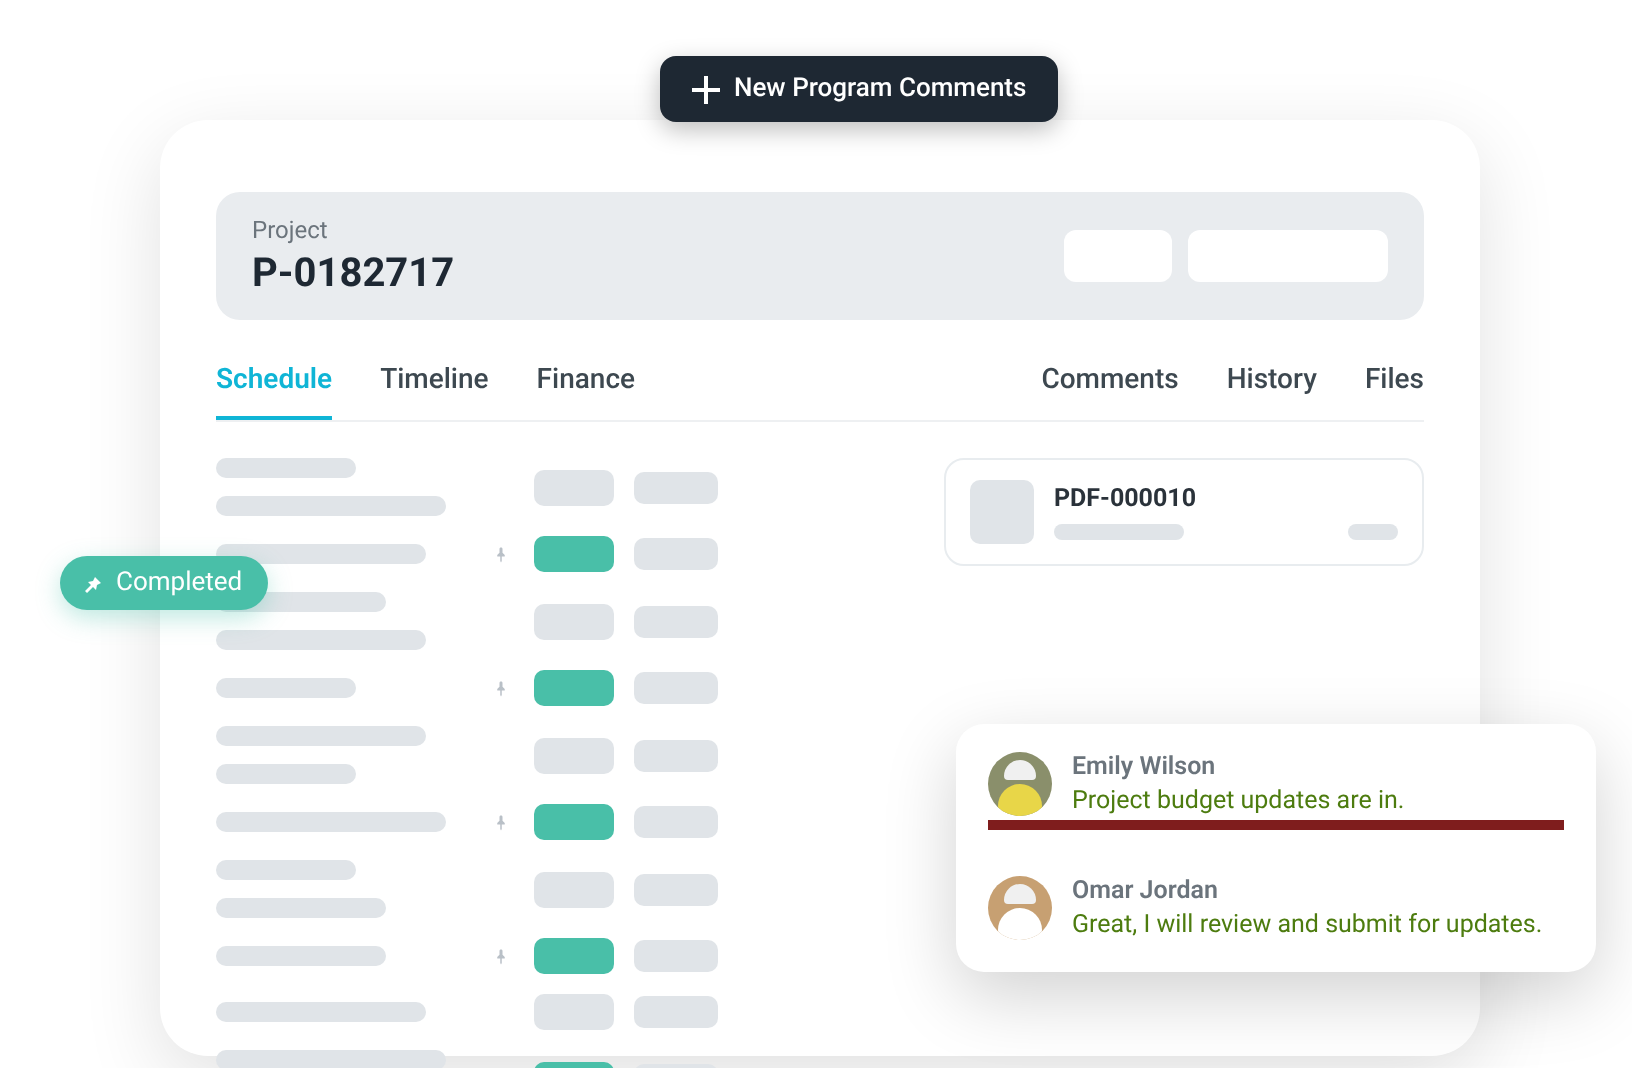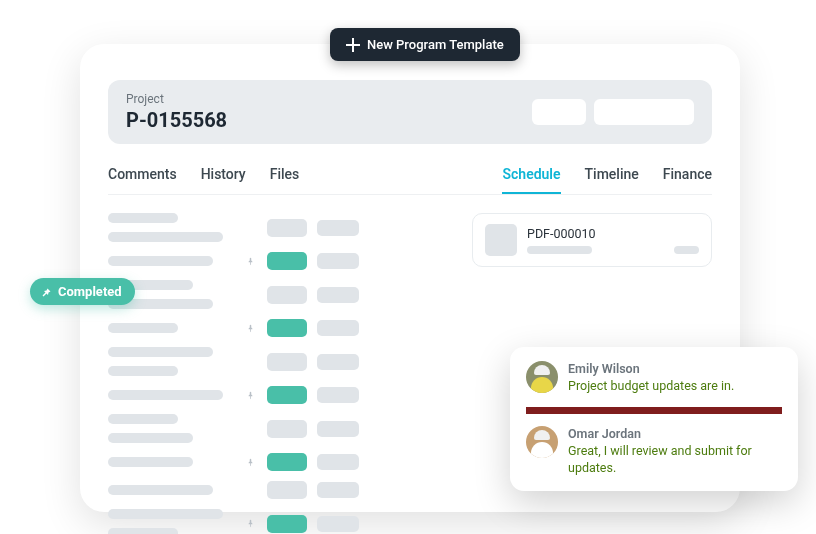--- a/index.html
+++ b/index.html
@@ -1,17 +1,17 @@
 <!DOCTYPE html>
 <html><head>
 <meta charset="utf-8">
 <style>
 *{box-sizing:border-box;margin:0;padding:0;font-family:-apple-system,BlinkMacSystemFont,"Segoe UI",Roboto,Helvetica,Arial,sans-serif}
 body{background:#fff;width:816px;height:534px;position:relative;overflow:hidden}
-.card{position:absolute;left:80px;top:44px;width:660px;height:468px;background:#fff;border-radius:24px;box-shadow:0 12px 40px rgba(0,0,0,.12);padding:20px 28px}
+.card{position:absolute;left:80px;top:60px;width:660px;height:468px;background:#fff;border-radius:24px;box-shadow:0 12px 40px rgba(0,0,0,.12);padding:20px 28px}
 .topbtn{position:absolute;left:330px;top:28px;background:#1e2833;color:#fff;border-radius:8px;padding:9px 16px;display:flex;align-items:center;gap:7px;font-size:13px;font-weight:500;box-shadow:0 4px 12px rgba(0,0,0,.25);z-index:10;cursor:pointer}
 .plus{width:14px;height:14px;position:relative}
 .plus::before,.plus::after{content:"";position:absolute;background:#fff}
 .plus::before{left:6px;top:0;width:2px;height:14px}
 .plus::after{top:6px;left:0;width:14px;height:2px}
 .hdr{background:#e9ecef;border-radius:12px;padding:12px 18px;display:flex;align-items:center;justify-content:space-between;margin-top:16px}
 .hdr-left{display:flex;flex-direction:column;gap:2px}
 .hdr-label{font-size:12px;color:#6b747c}
 .hdr-val{font-size:20px;font-weight:700;color:#1e2833}
 .hdr-right{display:flex;gap:8px}
@@ -29,68 +29,68 @@
 .colL{display:flex;flex-direction:column;gap:9px;width:125px}
 .tag{width:40px;height:18px;border-radius:5px;background:#e0e4e8}
 .tag.g{background:#49bfa8}
 .end{width:42px;height:16px;border-radius:5px;background:#e0e4e8}
 .pinw{width:14px;display:flex;justify-content:center}
 .pinw svg{width:9px;height:11px}
 .side{width:240px;display:flex;flex-direction:column;gap:10px}
 .scard{border:1px solid #e8ecef;border-radius:10px;padding:10px 12px;display:flex;align-items:center;gap:10px}
 .thumb{width:32px;height:32px;background:#e0e4e8;border-radius:5px;flex-shrink:0}
 .sc-body{display:flex;flex-direction:column;gap:5px;flex:1}
-.sc-title{font-size:12.5px;font-weight:400;color:#2a323a}
+.sc-title{font-size:12.5px;font-weight:700;color:#2a323a}
 .sc-line{display:flex;align-items:center;justify-content:space-between}
 .sc-bar{background:#e0e4e8;height:8px;border-radius:4px;width:65px}
 .sc-pill{background:#e0e4e8;height:8px;border-radius:4px;width:25px}
-.badge{position:absolute;left:30px;top:278px;background:#49bfa8;color:#fff;border-radius:16px;padding:6px 13px 6px 10px;display:flex;align-items:flex-end;gap:6px;font-size:13px;font-weight:700;box-shadow:0 4px 12px rgba(73,191,168,.35);z-index:10}
+.badge{position:absolute;left:30px;top:278px;background:#49bfa8;color:#fff;border-radius:16px;padding:6px 13px 6px 10px;display:flex;align-items:flex-end;gap:6px;font-size:13px;font-weight:400;box-shadow:0 4px 12px rgba(73,191,168,.35);z-index:10}
 .badge svg{width:12px;height:12px}
-.chat{position:absolute;right:18px;top:347px;width:288px;background:#fff;border-radius:14px;box-shadow:0 12px 36px rgba(0,0,0,.18);padding:14px 16px;z-index:10}
+.chat{position:absolute;right:18px;top:362px;width:320px;background:#fff;border-radius:14px;box-shadow:0 12px 36px rgba(0,0,0,.18);padding:14px 16px;z-index:10}
 .msg{display:flex;gap:10px}
-.msg+.msg{margin-top:12px;padding-top:12px;border-top:7px solid #7f1d1d}
+.msg+.msg{padding-top:23px;border-top:5px solid #7f1d1d}
 .av{width:32px;height:32px;border-radius:50%;flex-shrink:0;background:#8a8f6b;position:relative;overflow:hidden}
 .av.b{background:#c7a072}
 .av::after{content:"";position:absolute;left:50%;bottom:-6px;transform:translateX(-50%);width:22px;height:22px;border-radius:50%;background:#e8d648}
 .av.b::after{background:#fff}
 .av::before{content:"";position:absolute;left:50%;top:4px;transform:translateX(-50%);width:16px;height:10px;border-radius:8px 8px 2px 2px;background:#f0f0f0;z-index:2}
 .mb{flex:1}
 .mn{font-size:12.5px;font-weight:600;color:#6b747c;margin-bottom:2px}
 .mt{font-size:12.5px;color:#4d7c0f;line-height:1.35}
 </style>
 </head>
 <body>
 
 <div class="topbtn">
   <span class="plus"></span>
-  <span>New Program Template</span>
+  <span>New Program Comments</span>
 </div>
 
 <div class="card">
   <div class="hdr">
     <div class="hdr-left">
       <span class="hdr-label">Project</span>
-      <span class="hdr-val">P-0155568</span>
+      <span class="hdr-val">P-0182717</span>
     </div>
     <div class="hdr-right">
       <div class="hdr-box a"></div>
       <div class="hdr-box b"></div>
     </div>
   </div>
 
   <div class="tabs">
+    <div class="tabs-group" id="tabsL">
+        <div class="tab active">Schedule</div>
+        <div class="tab">Timeline</div>
+        <div class="tab">Finance</div>
+      </div>
     <div class="tabs-group" id="tabsR">
         <div class="tab">Comments</div>
         <div class="tab">History</div>
         <div class="tab">Files</div>
-      </div>
-    <div class="tabs-group" id="tabsL">
-        <div class="tab active">Schedule</div>
-        <div class="tab">Timeline</div>
-        <div class="tab">Finance</div>
       </div>
   </div>
 
   <div class="body">
     <div class="sched" id="sched">
         <div class="row">
           <div class="colL">
             <div class="sk a"></div>
             <div class="sk c"></div>
           </div>

